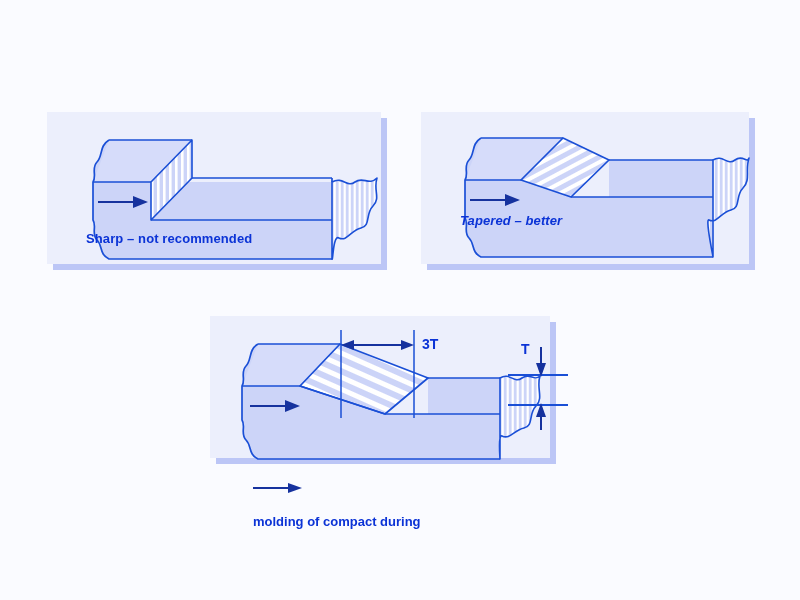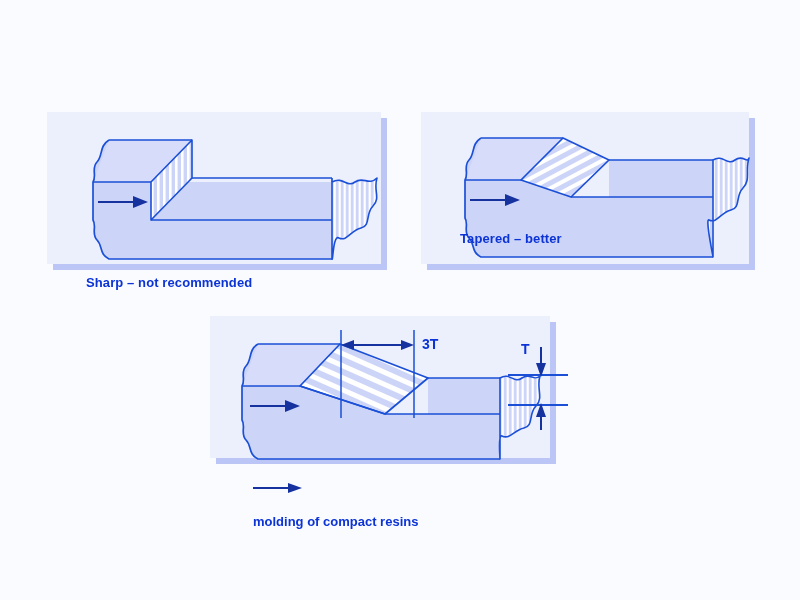--- a/index.html
+++ b/index.html
@@ -114,21 +114,21 @@
       <path d="M 104 108 L 285 108" fill="none" stroke="#1a4fd6" stroke-width="1.7"></path>
 
       <path d="M 285 66 L 285 70" fill="none" stroke="#1a4fd6" stroke-width="1.7"></path>
 
       <g>
         <line x1="51" y1="90" x2="88" y2="90" stroke="#16329e" stroke-width="2"></line>
         <path d="M 86 84 L 101 90 L 86 96 Z" fill="#16329e"></path>
       </g>
     </svg>
   </div>
-  <div class="panel-caption" style="left:86px; top:231px;margin-top:44px;">Sharp – not recommended</div>
+  <div class="panel-caption" style="left:86px; top:231px;">Sharp – not recommended</div>
 
   <div class="panel-shadow" style="left:427px; top:118px; width:328px; height:152px;"></div>
   <div class="panel" style="left:421px; top:112px; width:328px; height:152px;">
     <svg width="328" height="152" viewBox="0 0 328 152">
       <defs>
         <pattern id="dhatch2" width="9" height="9" patternUnits="userSpaceOnUse" patternTransform="rotate(62)">
           <rect width="9" height="9" fill="#ccd4f8"></rect>
           <rect x="0" y="0" width="4" height="9" fill="#ffffff"></rect>
         </pattern>
         <pattern id="vhatch2" width="5" height="8" patternUnits="userSpaceOnUse">
@@ -172,21 +172,21 @@
       <path d="M 44 68 L 100 68" fill="none" stroke="#1a4fd6" stroke-width="1.7"></path>
       <path d="M 188 48 L 292 48" fill="none" stroke="#1a4fd6" stroke-width="1.7"></path>
       <path d="M 150 85 L 292 85" fill="none" stroke="#1a4fd6" stroke-width="1.7"></path>
 
       <g>
         <line x1="49" y1="88" x2="86" y2="88" stroke="#16329e" stroke-width="2"></line>
         <path d="M 84 82 L 99 88 L 84 94 Z" fill="#16329e"></path>
       </g>
     </svg>
   </div>
-  <div class="panel-caption" style="left:460px; top:231px;">Tapered – better</div>
+  <div class="panel-caption" style="left:460px; top:213px;font-style:italic;">Tapered – better</div>
 
   <div class="panel-shadow" style="left:216px; top:322px; width:340px; height:142px;"></div>
   <div class="panel" style="left:210px; top:316px; width:340px; height:142px;">
     <svg width="340" height="142" viewBox="0 0 340 142">
       <defs>
         <pattern id="dhatch3" width="11" height="11" patternUnits="userSpaceOnUse" patternTransform="rotate(24)">
           <rect width="11" height="11" fill="#ccd4f8"></rect>
           <rect x="0" y="0" width="11" height="5" fill="#ffffff"></rect>
         </pattern>
         <pattern id="vhatch3" width="5" height="8" patternUnits="userSpaceOnUse">
@@ -264,15 +264,15 @@
 
     <g>
       <line x1="253" y1="488" x2="290" y2="488" stroke="#16329e" stroke-width="1.8"></line>
       <path d="M 288 483 L 302 488 L 288 493 Z" fill="#16329e"></path>
     </g>
   </svg>
 
   <div class="dim-label" style="left:422px; top:336px;">3T</div>
   <div class="dim-label" style="left:521px; top:341px;">T</div>
 
-  <div class="legend-text" style="left:253px; top:514px;">molding of compact resins</div>
+  <div class="legend-text" style="left:253px; top:514px;">molding of compact during</div>
 
 </div>
 
 </body></html>

